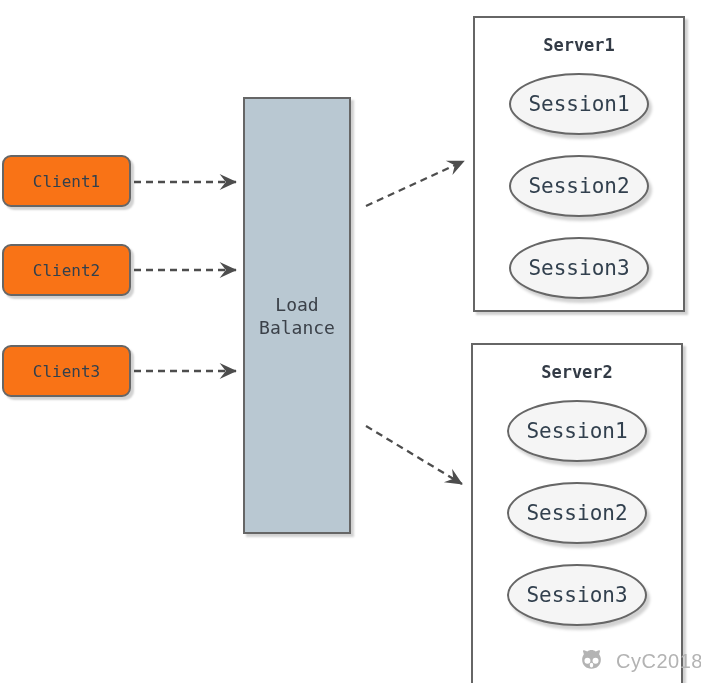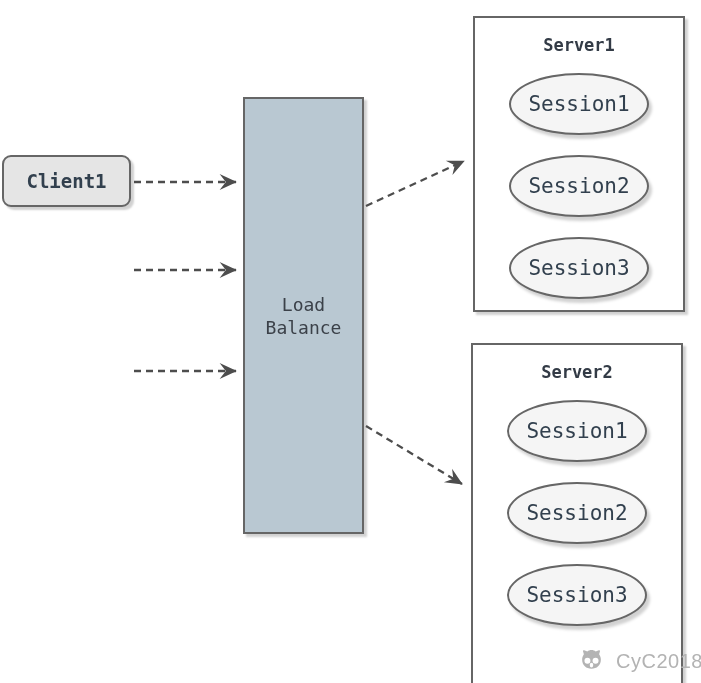--- a/index.html
+++ b/index.html
@@ -14,42 +14,41 @@
     background: #ffffff;
     overflow: hidden;
     font-family: "DejaVu Sans Mono", "Liberation Mono", monospace;
   }
   
   .client {
     position: absolute;
     left: 2px;
     width: 129px;
     height: 52px;
-    background: #e5e5e5;
+    background: #f97316;
     border: 2px solid #666666;
     border-radius: 9px;
     box-shadow: 3px 3px 2px rgba(0,0,0,0.18);
     display: flex;
     align-items: center;
     justify-content: center;
-    font-size: 19px;
+    font-size: 16px;
     color: #32404e;
     box-sizing: border-box;
-    font-weight: bold;
   }
   #client1 { top: 155px; }
   #client2 { top: 244px; }
   #client3 { top: 345px; }
 
   
   .load-balancer {
     position: absolute;
     left: 243px;
     top: 97px;
-    width: 121px;
+    width: 108px;
     height: 437px;
     background: #b9c8d2;
     border: 2px solid #666666;
     box-shadow: 3px 3px 2px rgba(0,0,0,0.18);
     display: flex;
     flex-direction: column;
     align-items: center;
     justify-content: center;
     font-size: 18px;
     line-height: 23px;
@@ -125,20 +124,26 @@
   }
 </style>
 </head>
 <body>
 
 <div id="canvas">
 
   <div class="client" id="client1">
     <span>Client1</span>
   </div>
+  <div class="client" id="client2">
+    <span>Client2</span>
+  </div>
+  <div class="client" id="client3">
+    <span>Client3</span>
+  </div>
 
   <div class="load-balancer">
     <span>Load</span>
     <span>Balance</span>
   </div>
 
   <div class="server" id="server1">
     <div class="server-title">Server1</div>
     <div class="session">
       <span>Session1</span>

